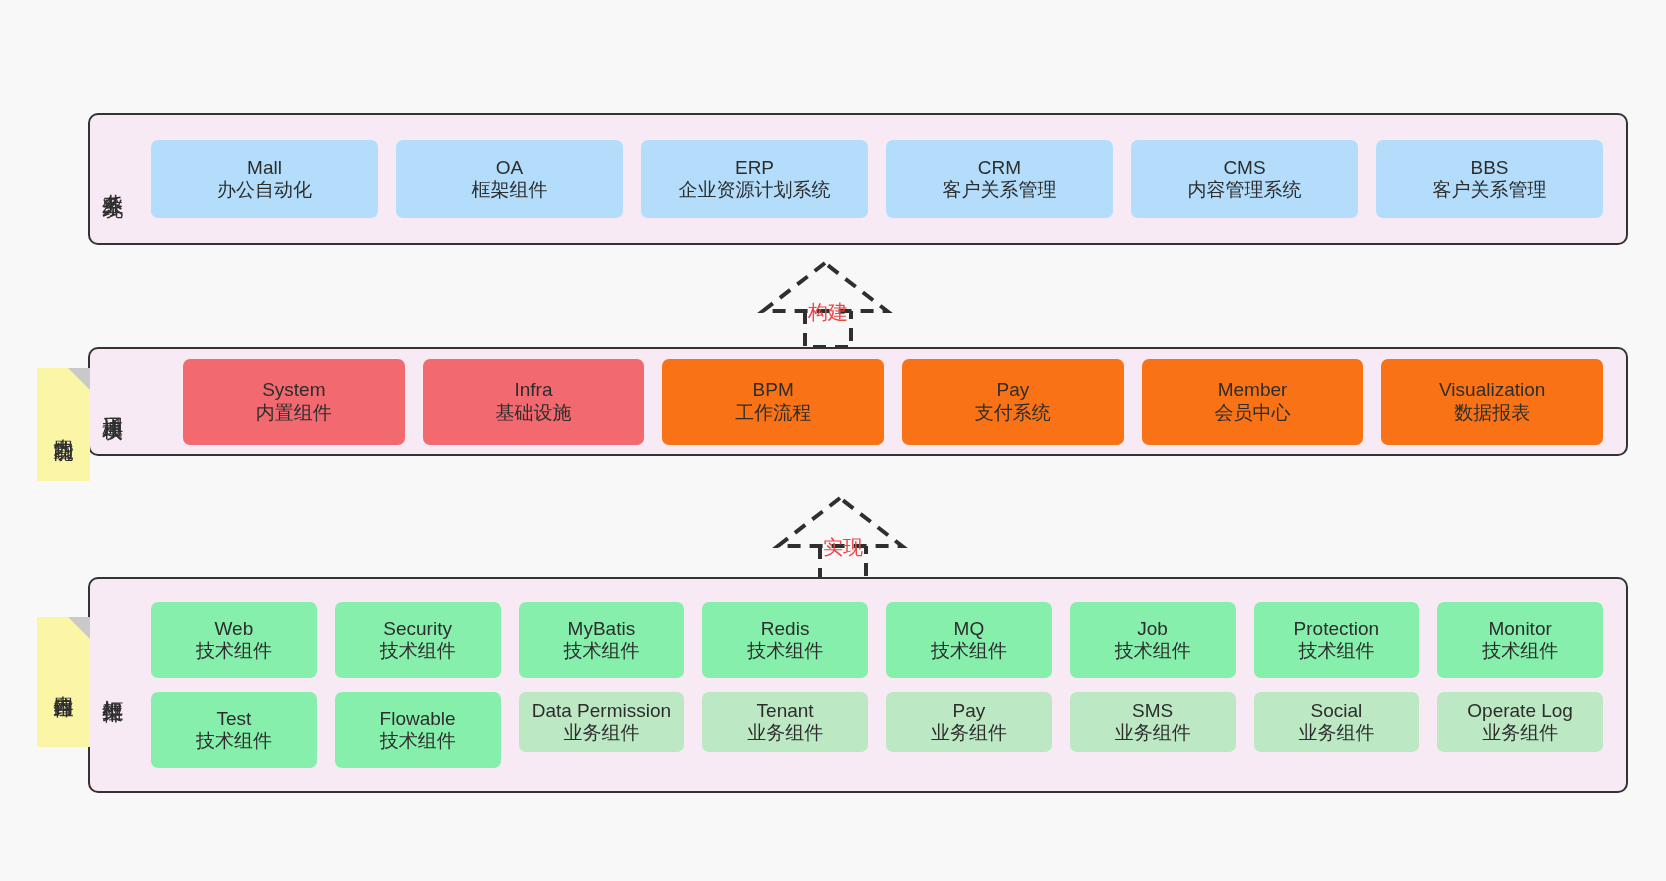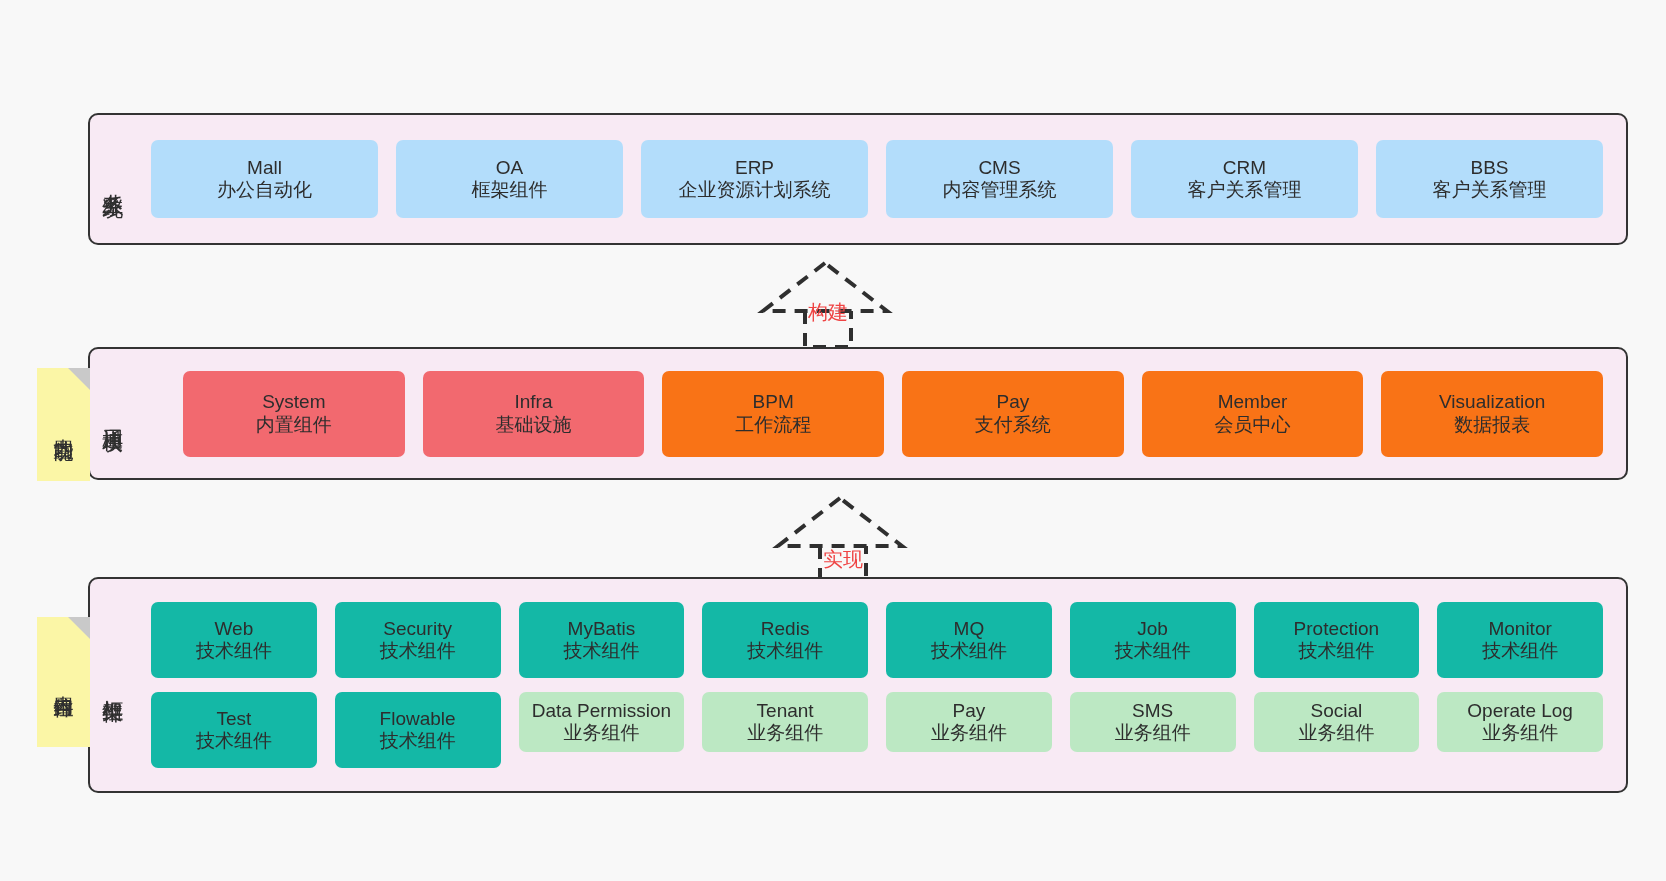--- a/index.html
+++ b/index.html
@@ -57,21 +57,21 @@
     text-align:center;
     box-sizing:border-box;
     padding:6px 4px;
     line-height:1.18;
   }
   .card .en{font-size:19px;color:#2d2d2d;}
   .card .cn{font-size:19px;color:#2d2d2d;}
   .c-blue{background:#b3ddfb;height:78px;}
   .c-red{background:#f2696f;height:86px;}
   .c-pink{background:#f97316;height:86px;}
-  .c-green{background:#14b8a6;height:76px;}
+  .c-green{background:#86efac;height:76px;}
   .c-lgreen{background:#bce8c3;height:60px;}
 
   
   .note{
     position:absolute;
     background:#fbf6a6;
     box-sizing:border-box;
     display:flex;
     align-items:center;
     justify-content:center;
@@ -124,28 +124,28 @@
           </div>
         </div>
         <div class="col">
           <div class="card c-blue">
             <div class="en">ERP</div>
             <div class="cn">企业资源计划系统</div>
           </div>
         </div>
         <div class="col">
           <div class="card c-blue">
+            <div class="en">CRM</div>
+            <div class="cn">客户关系管理</div>
+          </div>
+        </div>
+        <div class="col">
+          <div class="card c-blue">
             <div class="en">CMS</div>
             <div class="cn">内容管理系统</div>
-          </div>
-        </div>
-        <div class="col">
-          <div class="card c-blue">
-            <div class="en">CRM</div>
-            <div class="cn">客户关系管理</div>
           </div>
         </div>
         <div class="col">
           <div class="card c-blue">
             <div class="en">BBS</div>
             <div class="cn">客户关系管理</div>
           </div>
         </div>
       </div>
     </div>
@@ -157,21 +157,21 @@
       <path d="M 60 56 L 60 92 L 106 92 L 106 56" fill="none" stroke="#2f2f2f" stroke-width="4" stroke-dasharray="13 9" stroke-linecap="butt"></path>
     </svg>
     <div class="arrow-label" style="left:63px;top:44px;">构建</div>
   </div>
 
   <div class="note" style="left:37px;top:368px;width:53px;height:113px;">
     <span class="fold"></span>
     <span>内置功能</span>
   </div>
 
-  <div class="layer" style="left:88px;top:347px;width:1540px;height:133px;gap:32px;">
+  <div class="layer" style="left:88px;top:347px;width:1540px;height:109px;gap:32px;">
     <div class="layer-title">通用模块</div>
     <div class="layer-body">
       <div class="row">
         <div class="col">
           <div class="card c-red">
             <div class="en">System</div>
             <div class="cn">内置组件</div>
           </div>
         </div>
         <div class="col">
@@ -206,21 +206,21 @@
         </div>
       </div>
     </div>
   </div>
 
   <div class="arrow" style="left:760px;top:490px;width:170px;height:95px;">
     <svg width="170" height="95" viewBox="0 0 170 95">
       <path d="M 80 8 L 18 56 L 142 56 Z" fill="none" stroke="#2f2f2f" stroke-width="4" stroke-dasharray="13 9" stroke-linecap="butt"></path>
       <path d="M 60 56 L 60 92 L 106 92 L 106 56" fill="none" stroke="#2f2f2f" stroke-width="4" stroke-dasharray="13 9" stroke-linecap="butt"></path>
     </svg>
-    <div class="arrow-label" style="left:63px;top:44px;margin-top:12px;">实现</div>
+    <div class="arrow-label" style="left:63px;top:44px;">实现</div>
   </div>
 
   <div class="note" style="left:37px;top:617px;width:53px;height:130px;">
     <span class="fold"></span>
     <span>内置组件</span>
   </div>
 
   <div class="layer" style="left:88px;top:577px;width:1540px;height:216px;">
     <div class="layer-title">框架组件</div>
     <div class="layer-body">

